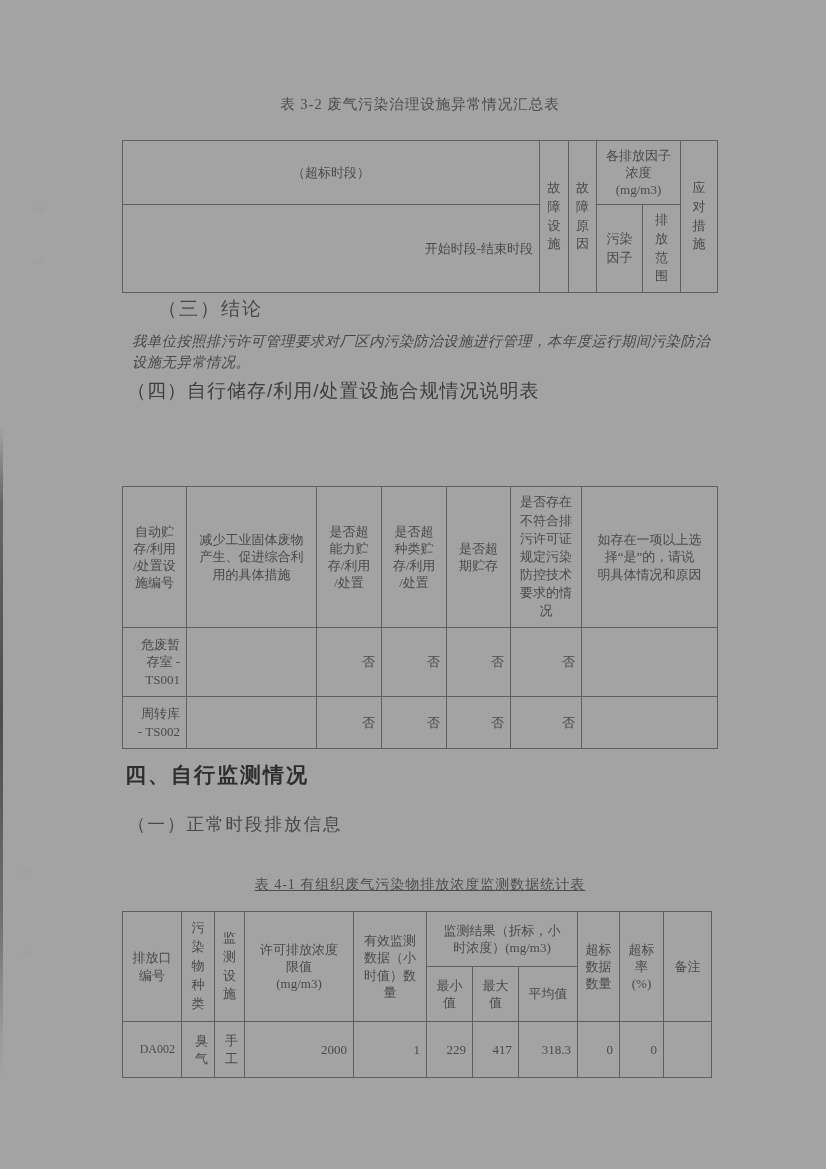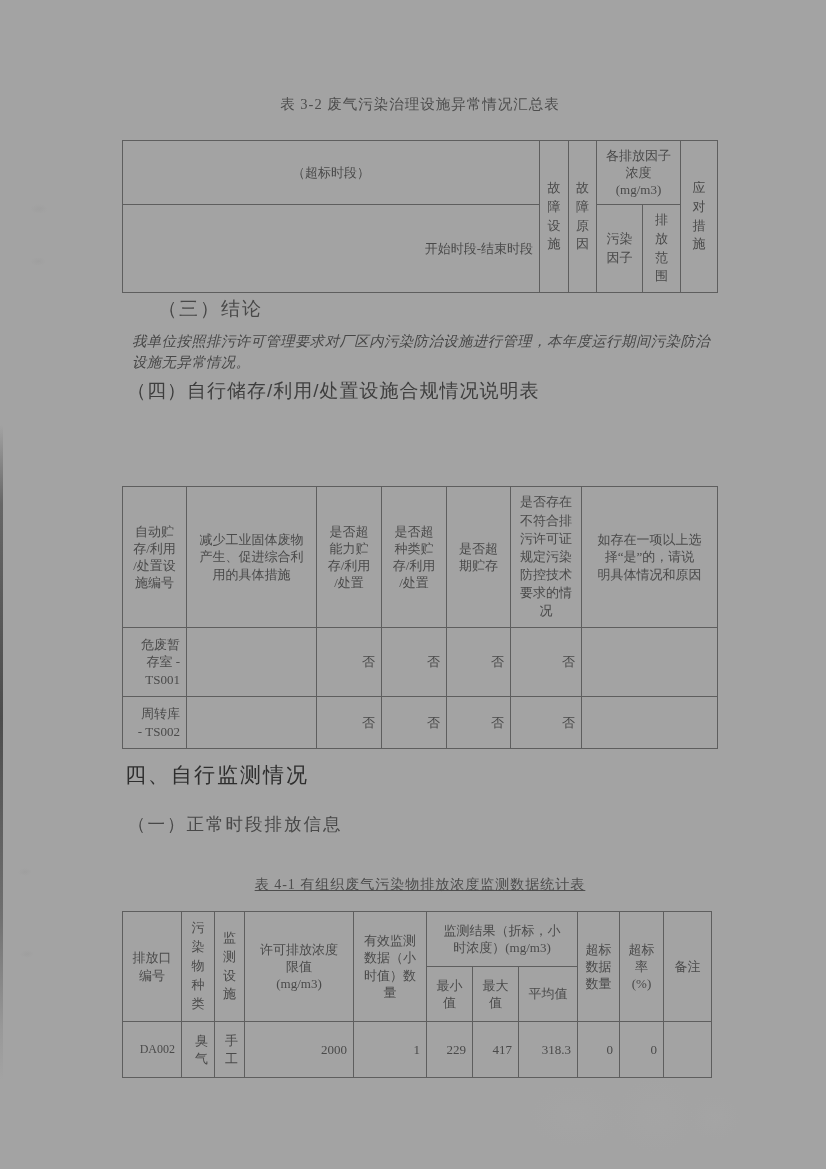--- a/index.html
+++ b/index.html
@@ -26,21 +26,21 @@
     background:radial-gradient(ellipse at center, rgba(170,170,170,.22), rgba(170,170,170,0) 72%);}
   
   .t-title{
     position:absolute;left:122px;width:596px;
     text-align:center;font-size:14.5px;letter-spacing:1px;color:#4d4d4d;
   }
   .h-serif{position:absolute;font-size:19px;letter-spacing:2px;color:#484848;}
   .h-sans{position:absolute;font-family:"Liberation Sans","DejaVu Sans",sans-serif;
     font-size:19px;letter-spacing:1px;color:#3e3e3e;}
   .h-bold{position:absolute;font-family:"Liberation Sans","DejaVu Sans",sans-serif;
-    font-weight:normal;font-size:21px;letter-spacing:2px;color:#2e2e2e;}
+    font-weight:bold;font-size:21px;letter-spacing:2px;color:#2e2e2e;}
   .para{
     position:absolute;font-size:14.3px;line-height:21px;letter-spacing:.5px;
     color:#474747;text-align:justify;white-space:pre-line;font-style:italic;
   }
   
   table.tbl{
     position:absolute;border-collapse:collapse;table-layout:fixed;
     font-size:13px;color:#4a4a4a;
   }
   .tbl td{

